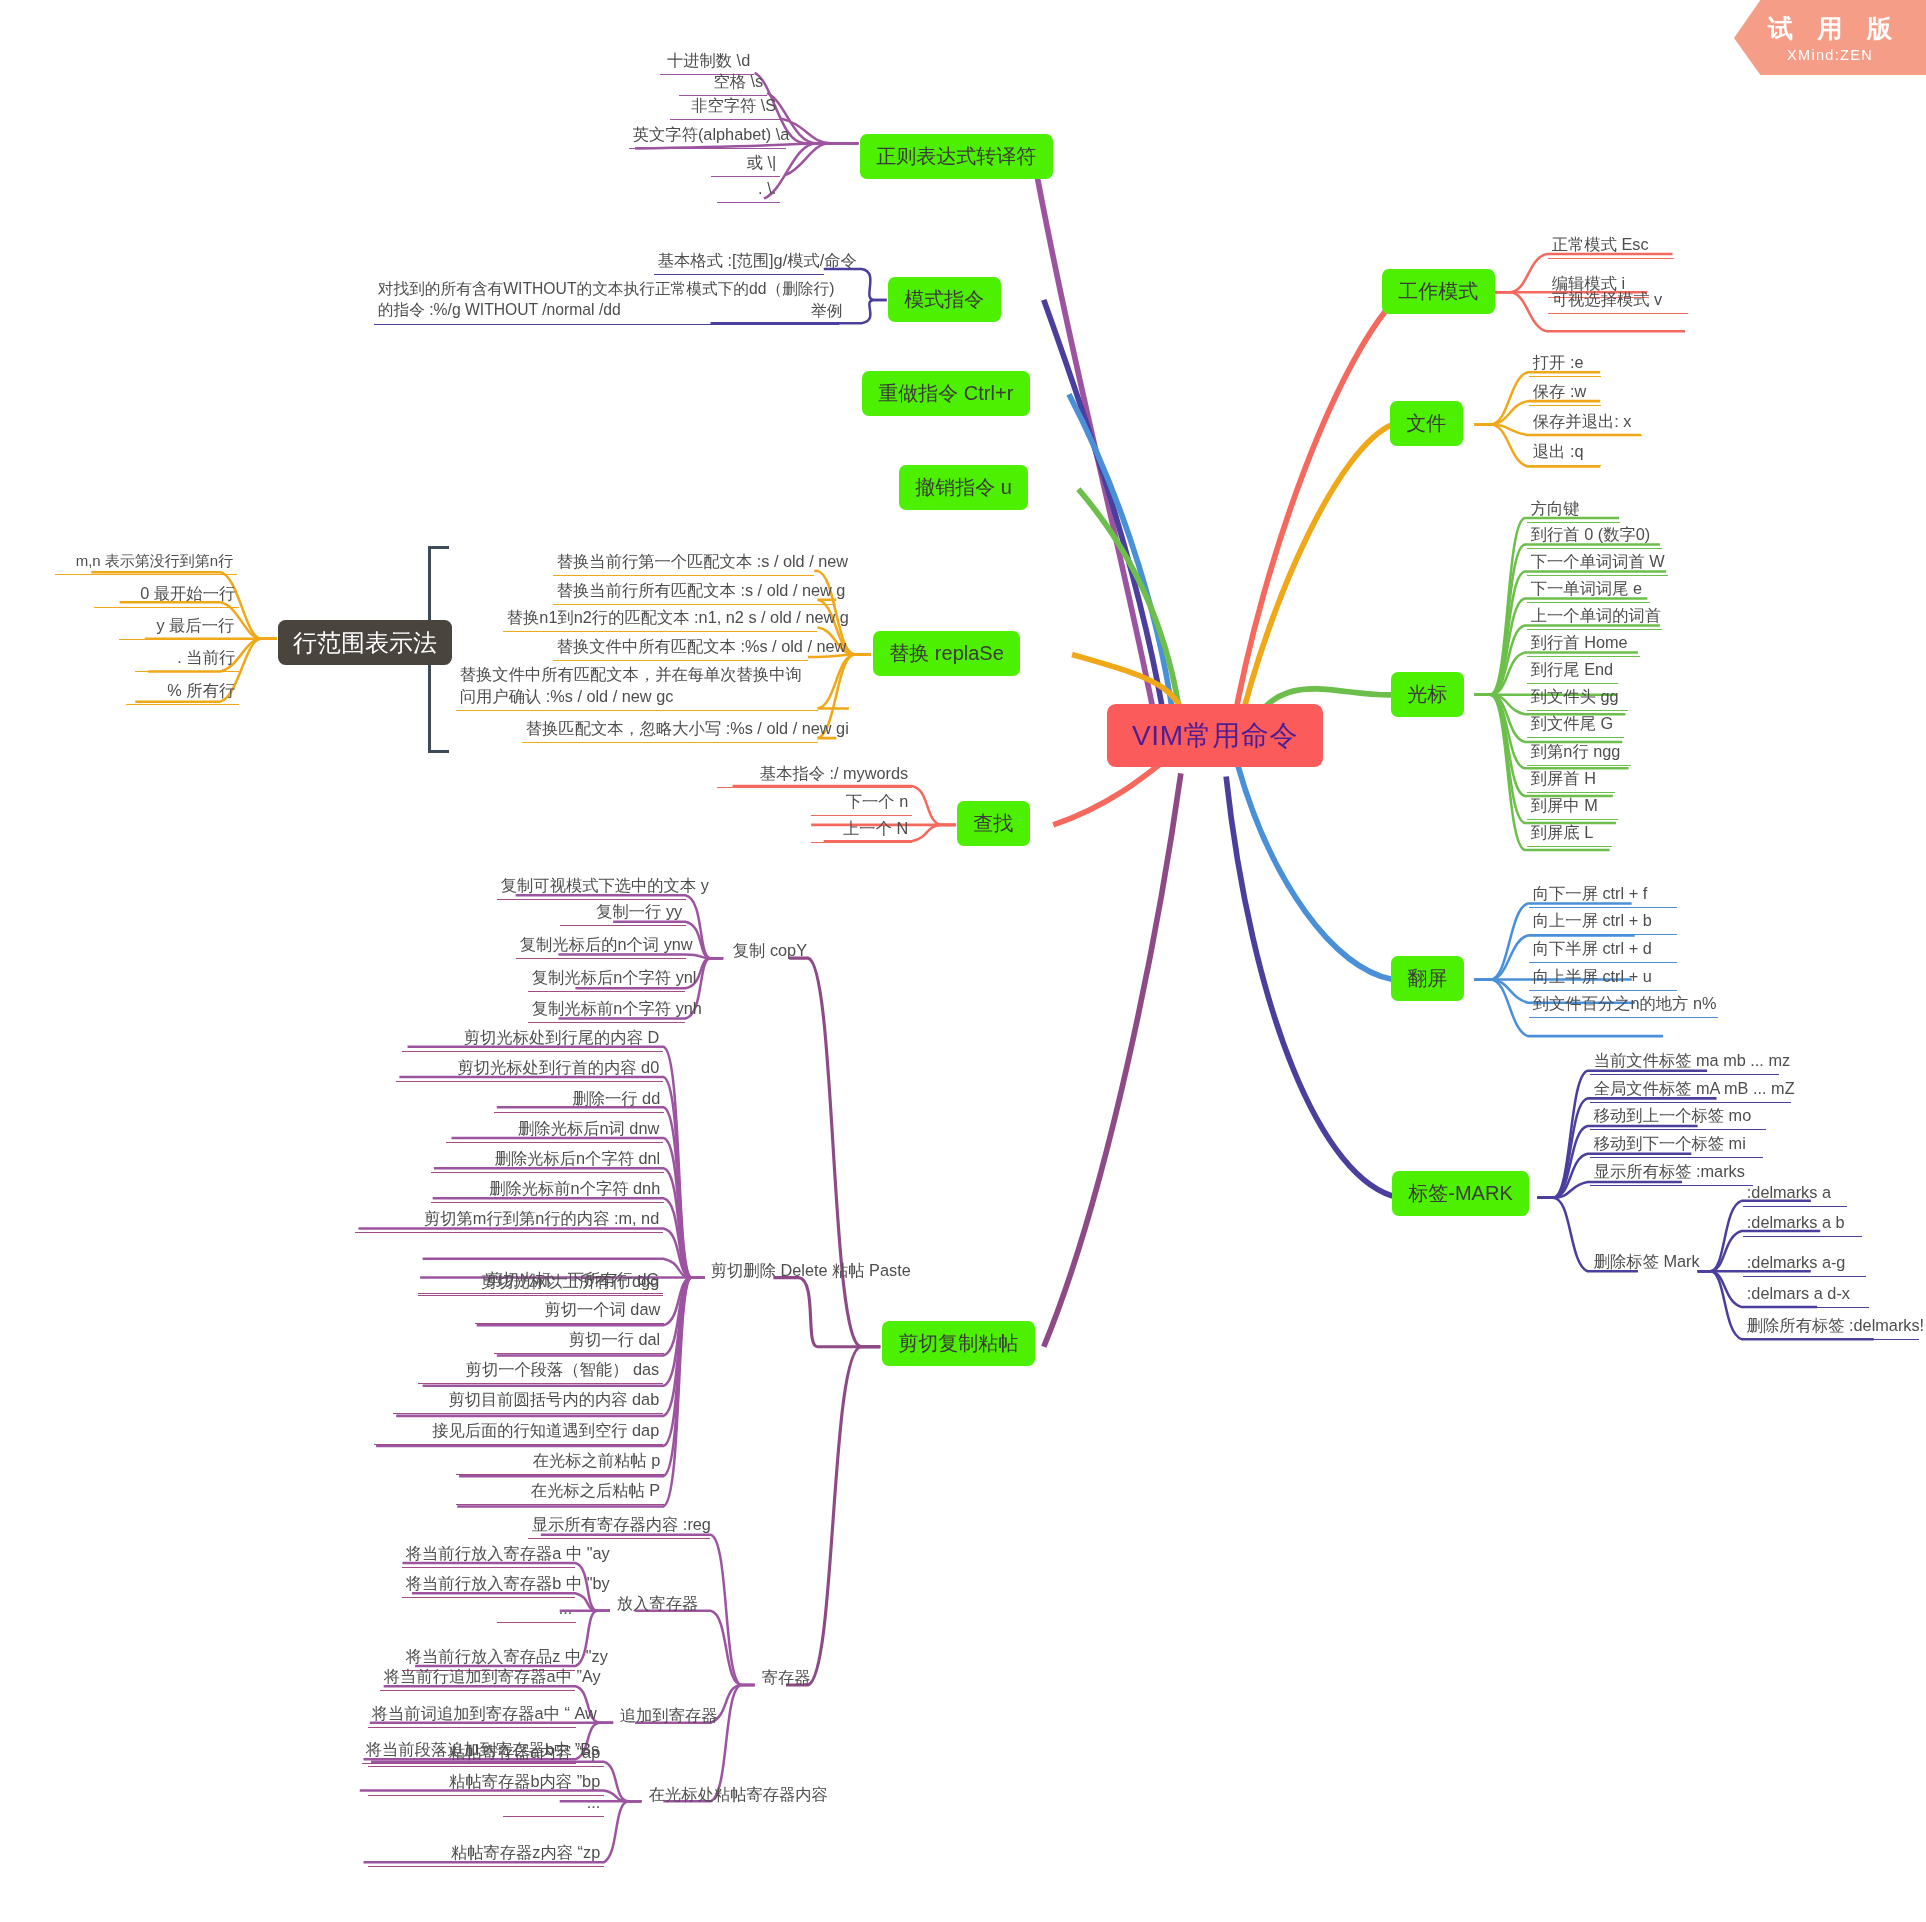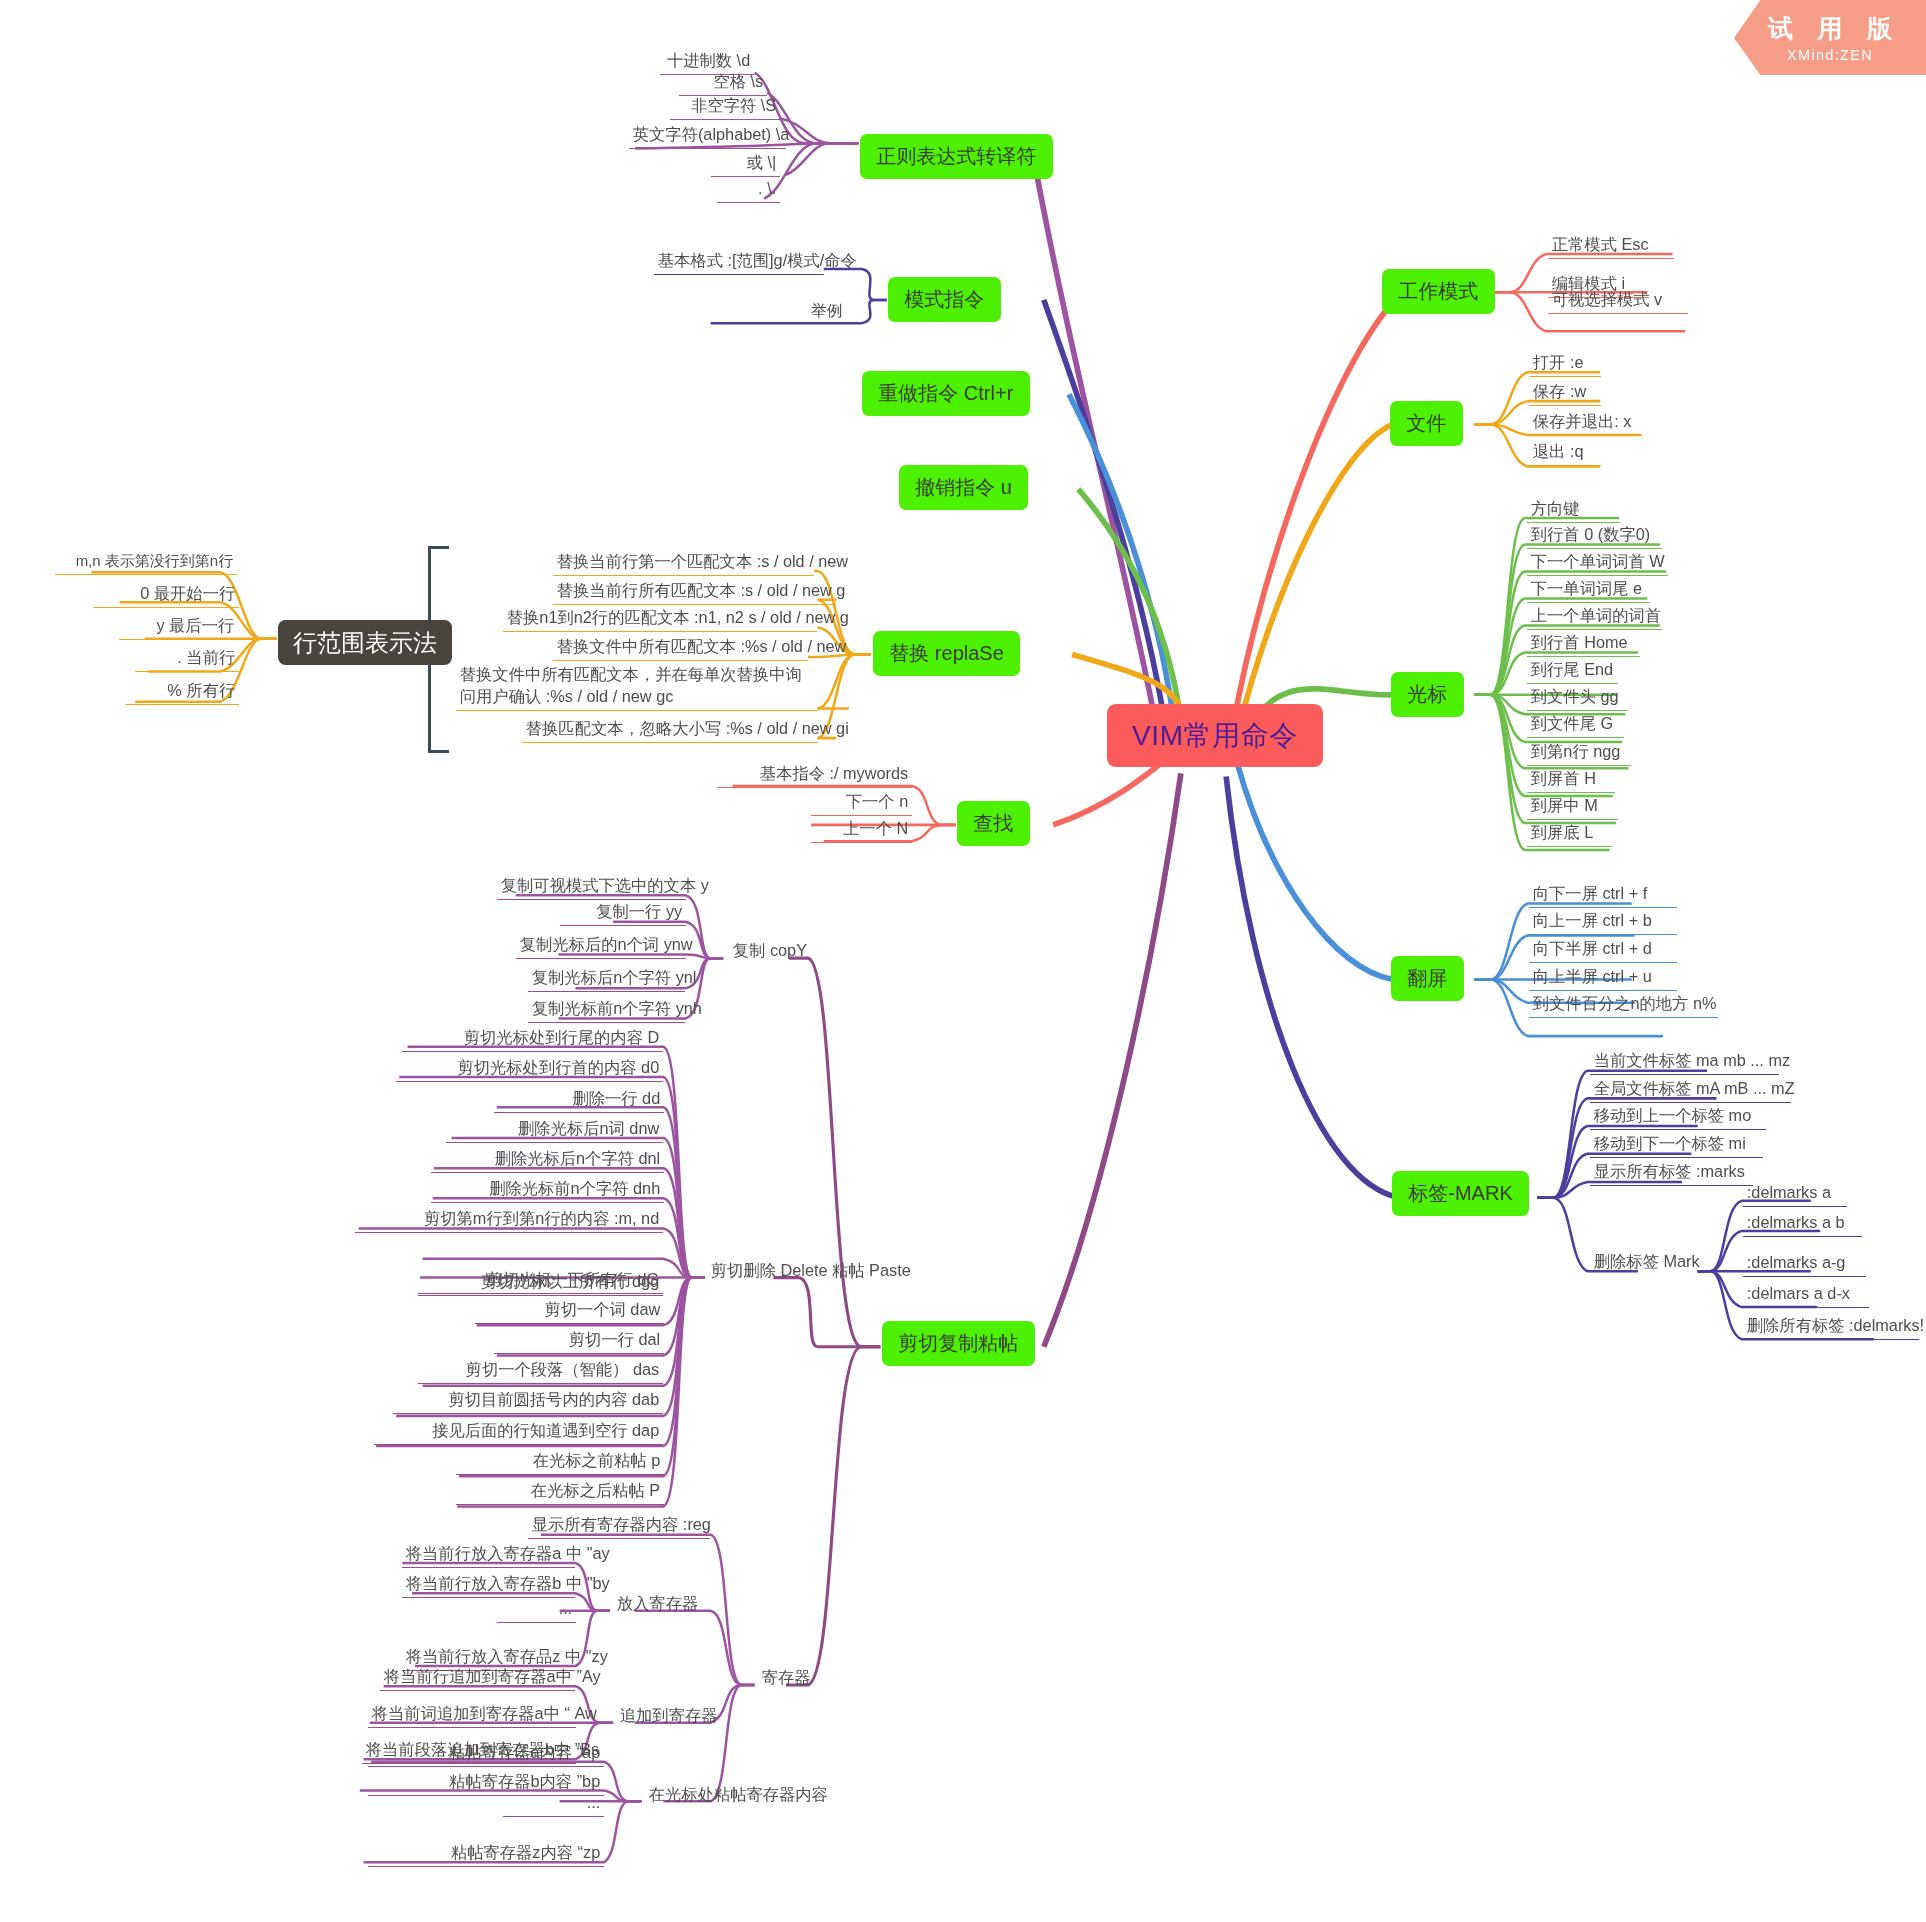--- a/index.html
+++ b/index.html
@@ -270,20 +270,21 @@
   <div class="node main" style="left:860px;top:134px;">正则表达式转译符</div>
   <div class="node leaf u-purple align-r" style="left:660px;top:49px;width:94px;">十进制数 \d</div>
   <div class="node leaf u-purple align-r" style="left:679px;top:70px;width:88px;">空格 \s</div>
   <div class="node leaf u-purple align-r" style="left:670px;top:94px;width:110px;">非空字符 \S</div>
   <div class="node leaf u-purple align-r" style="left:629px;top:123px;width:157px;">英文字符(alphabet) \a</div>
   <div class="node leaf u-purple align-r" style="left:711px;top:151px;width:69px;">或  \|</div>
   <div class="node leaf u-purple align-r" style="left:717px;top:177px;width:63px;">.  \.</div>
 
   <div class="node main" style="left:888px;top:277px;">模式指令</div>
   <div class="node leaf u-indigo align-r" style="left:654px;top:249px;width:170px;">基本格式 :[范围]g/模式/命令</div>
+  <div class="node leaf u-indigo multiline align-l" style="left:374px;top:277px;width:465px;font-size:15.7px;">对找到的所有含有WITHOUT的文本执行正常模式下的dd（删除行)的指令   :%/g WITHOUT /normal /dd</div>
   <div class="node" style="left:811px;top:301px;font-size:15.7px;">举例</div>
 
   <div class="node main" style="left:862px;top:371px;">重做指令 Ctrl+r</div>
   <div class="node main" style="left:899px;top:465px;">撤销指令 u</div>
 
   <div class="node main" style="left:873px;top:631px;">替换 replaSe</div>
   <div class="node leaf u-orange align-r" style="left:553px;top:550px;width:261px;">替换当前行第一个匹配文本 :s / old / new</div>
   <div class="node leaf u-orange align-r" style="left:553px;top:579px;width:283px;">替换当前行所有匹配文本  :s / old / new g</div>
   <div class="node leaf u-orange align-r" style="left:503px;top:606px;width:314px;">替换n1到n2行的匹配文本 :n1, n2 s / old / new g</div>
   <div class="node leaf u-orange align-r" style="left:553px;top:635px;width:255px;">替换文件中所有匹配文本 :%s / old / new</div>

